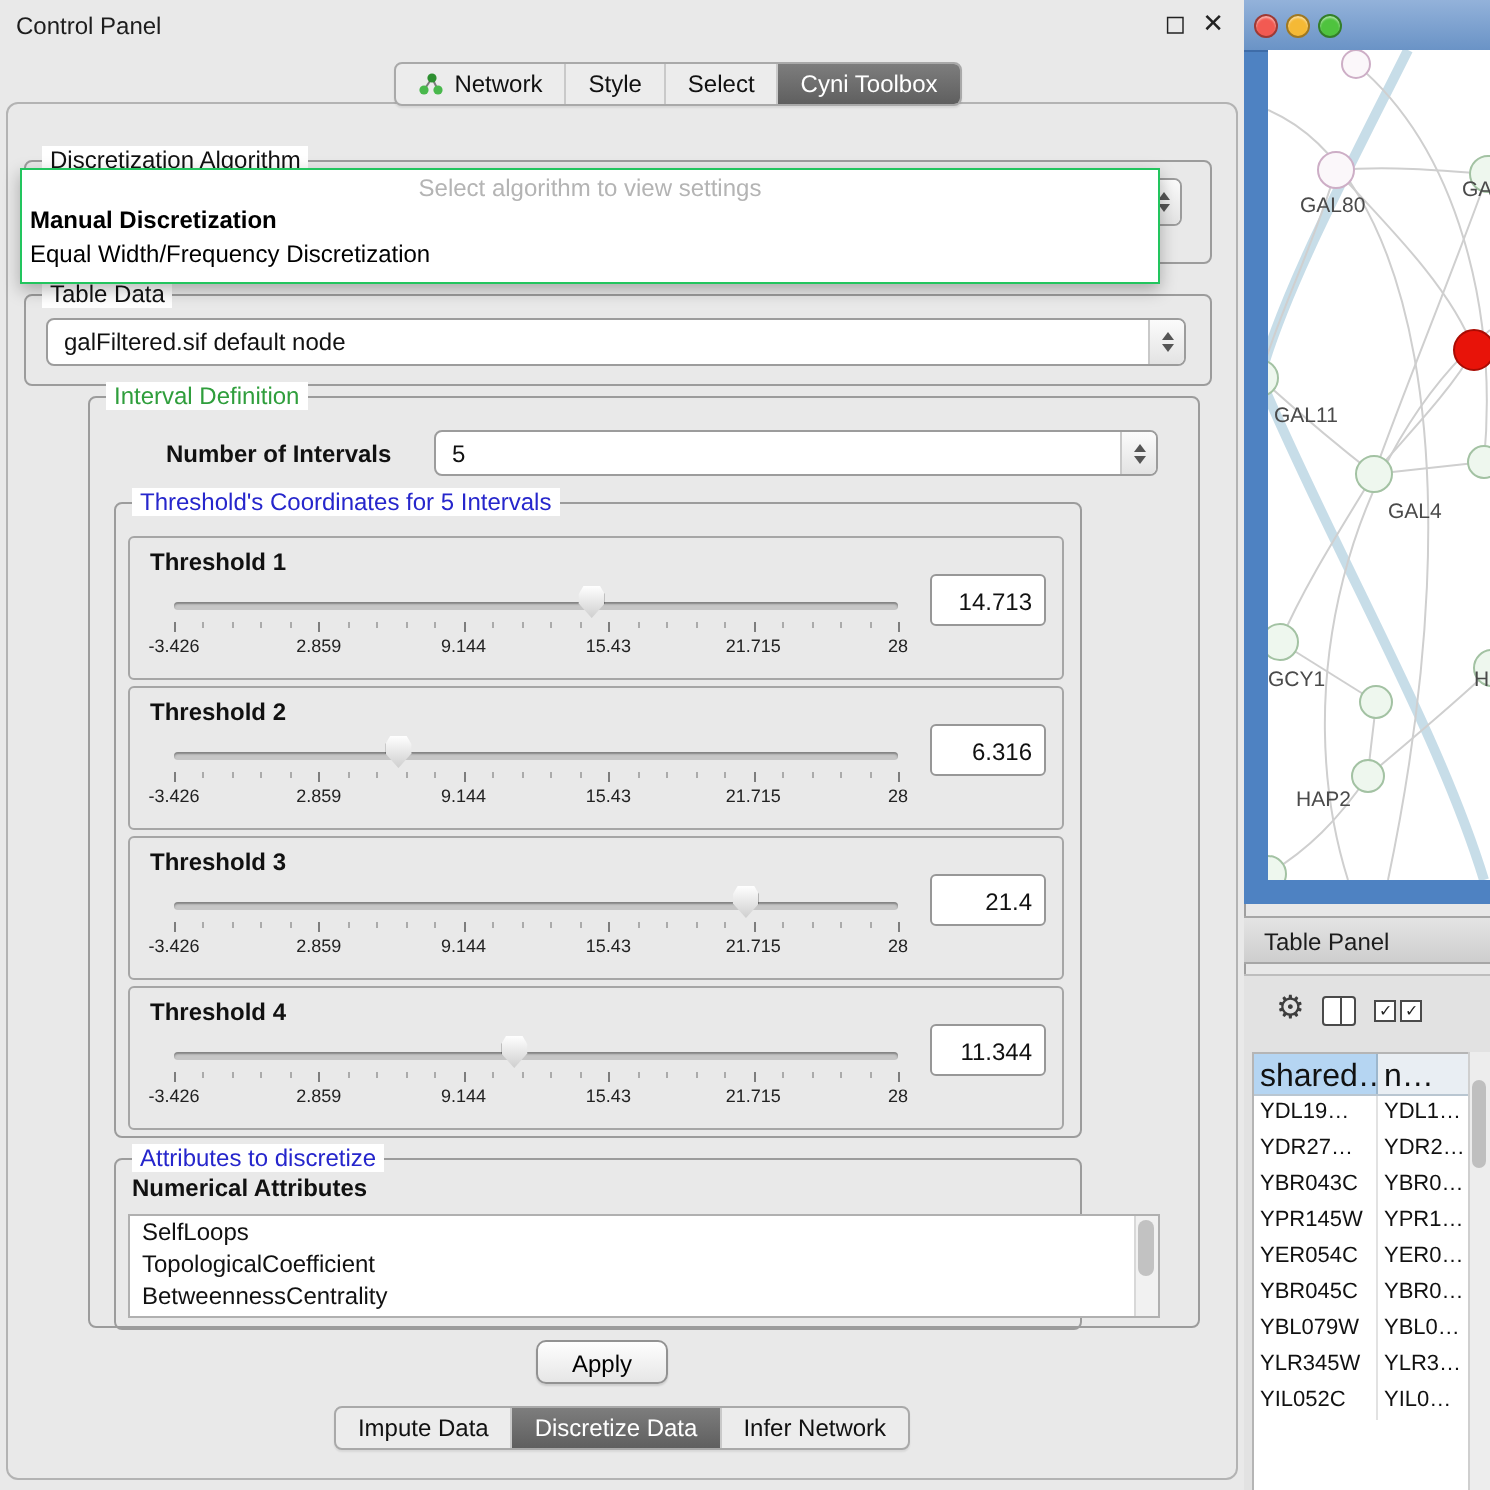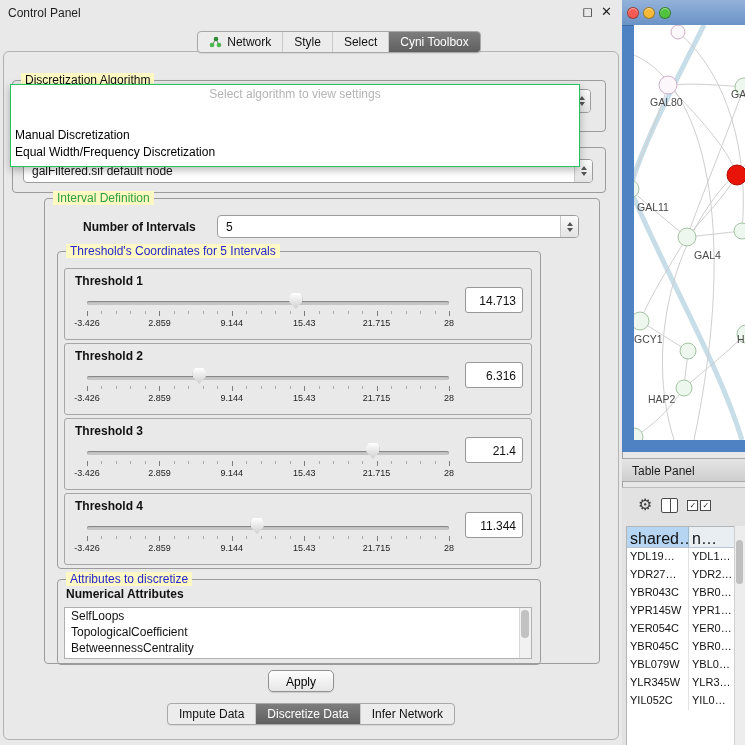--- a/index.html
+++ b/index.html
@@ -22,39 +22,39 @@
   .tab-row{position:absolute;left:0;width:622px;display:flex;justify-content:center;z-index:6;}
   #top-tab-row{top:31px;padding-left:28px;}
   #bottom-tab-row{top:703px;}
   .tabs-group{display:flex;border:1px solid #a9a9a9;border-radius:4px;background:#ececec;overflow:hidden;box-shadow:0 1px 1px rgba(0,0,0,.08);}
   .tab{padding:3px 11px;font-size:12px;color:#111;border-left:1px solid #c9c9c9;display:flex;align-items:center;gap:5px;white-space:nowrap;cursor:default;}
   .tab:first-child{border-left:none;}
   .tab.selected{background:linear-gradient(#7d7d7d,#5f5f5f);color:#fff;}
 
   
   .groupbox{position:absolute;border:1px solid #9c9c9c;border-radius:4px;}
-  .group-title{position:absolute;top:-8px;left:8px;background:#fef9c3;padding:0 4px;font-size:12px;white-space:nowrap;}
+  .group-title{position:absolute;top:-8px;left:8px;background:#ffffff;padding:0 4px;font-size:12px;white-space:nowrap;}
   .t-green{color:#2f9e3c;}
   .t-blue{color:#2626cc;}
   .t-black{color:#111;}
 
   
   .combo{position:absolute;background:#fff;border:1px solid #9c9c9c;border-radius:4px;display:flex;align-items:center;font-size:12px;padding-left:8px;box-sizing:border-box;}
   .combo .val{flex:1;overflow:hidden;white-space:nowrap;}
   .stepper{width:17px;align-self:stretch;border-left:1px solid #c9c9c9;display:flex;flex-direction:column;align-items:center;justify-content:center;gap:2px;background:linear-gradient(#fbfbfb,#e3e3e3);border-radius:0 3px 3px 0;}
   .arr-up{width:0;height:0;border-left:3.5px solid transparent;border-right:3.5px solid transparent;border-bottom:4px solid #555;}
   .arr-dn{width:0;height:0;border-left:3.5px solid transparent;border-right:3.5px solid transparent;border-top:4px solid #555;}
 
   
   #algo-group{left:12px;top:80px;width:592px;height:50px;}
   #algo-combo{left:10px;top:8px;width:568px;height:24px;}
   #dropdown-overlay{position:absolute;left:10px;top:84px;width:568px;background:#fff;border:1px solid #22c55e;box-shadow:0 3px 8px rgba(0,0,0,.28);z-index:10;padding:2px 0 5px;}
   .dd-placeholder{text-align:center;color:#b4b4b4;font-size:12px;height:15px;line-height:15px;}
   .dd-option{font-size:12px;padding:1px 4px;color:#000;height:15px;line-height:15px;cursor:default;}
-  .dd-bold{font-weight:normal;margin-top:25px;}
+  .dd-bold{font-weight:bold;}
 
   
   #tabledata-group{left:12px;top:147px;width:592px;height:44px;}
   #tabledata-combo{left:10px;top:11px;width:570px;height:24px;}
 
   
   #interval-group{left:44px;top:198px;width:554px;height:464px;}
   #num-intervals-label{position:absolute;left:38px;top:21px;font-size:12px;font-weight:bold;}
   #num-intervals-combo{left:172px;top:16px;width:362px;height:23px;}
   #thresholds-group{left:12px;top:52px;width:482px;height:316px;}
@@ -68,21 +68,21 @@
   .scale{position:absolute;left:22px;top:42px;width:362px;height:20px;}
   .tick{position:absolute;top:0;width:1px;}
   .tick.major{height:5px;background:#7d7d7d;}
   .tick.minor{height:3px;background:#ababab;}
   .tick-label{position:absolute;top:7px;transform:translateX(-50%);font-size:9px;color:#222;white-space:nowrap;}
   .value-box{position:absolute;right:8px;top:18px;width:58px;height:26px;background:#fff;border:1px solid #979797;border-radius:3px;font-size:12px;line-height:26px;text-align:right;padding-right:6px;box-sizing:border-box;}
 
   
   #attributes-group{left:12px;top:380px;width:482px;height:84px;}
   .attr-subtitle{position:absolute;left:8px;top:7px;font-size:12px;font-weight:bold;}
-  .attr-list{position:absolute;left:6px;top:27px;width:468px;height:52px;background:#fff;border:1px solid #b0b0b0;overflow:hidden;box-sizing:border-box;}
+  .attr-list{position:absolute;left:6px;top:27px;width:516px;height:52px;background:#fff;border:1px solid #b0b0b0;overflow:hidden;box-sizing:border-box;}
   .list-item{font-size:12px;padding:1px 6px;white-space:nowrap;}
   .attr-scroll{position:absolute;right:0;top:0;width:11px;height:100%;background:#f1f1f1;border-left:1px solid #d8d8d8;}
   .attr-scroll .sthumb{position:absolute;left:1px;top:2px;width:8px;height:28px;background:#c2c2c2;border-radius:4px;}
 
   
   #apply-btn{position:absolute;left:268px;top:670px;width:66px;height:22px;background:linear-gradient(#fefefe,#e6e6e6);
     border:1px solid #929292;border-radius:5px;font-size:12px;text-align:center;line-height:21px;cursor:pointer;box-shadow:0 1px 1px rgba(0,0,0,.12);}
 
   
   #network-window{left:622px;top:0;width:123px;height:452px;background:#4e82c2;overflow:hidden;}

